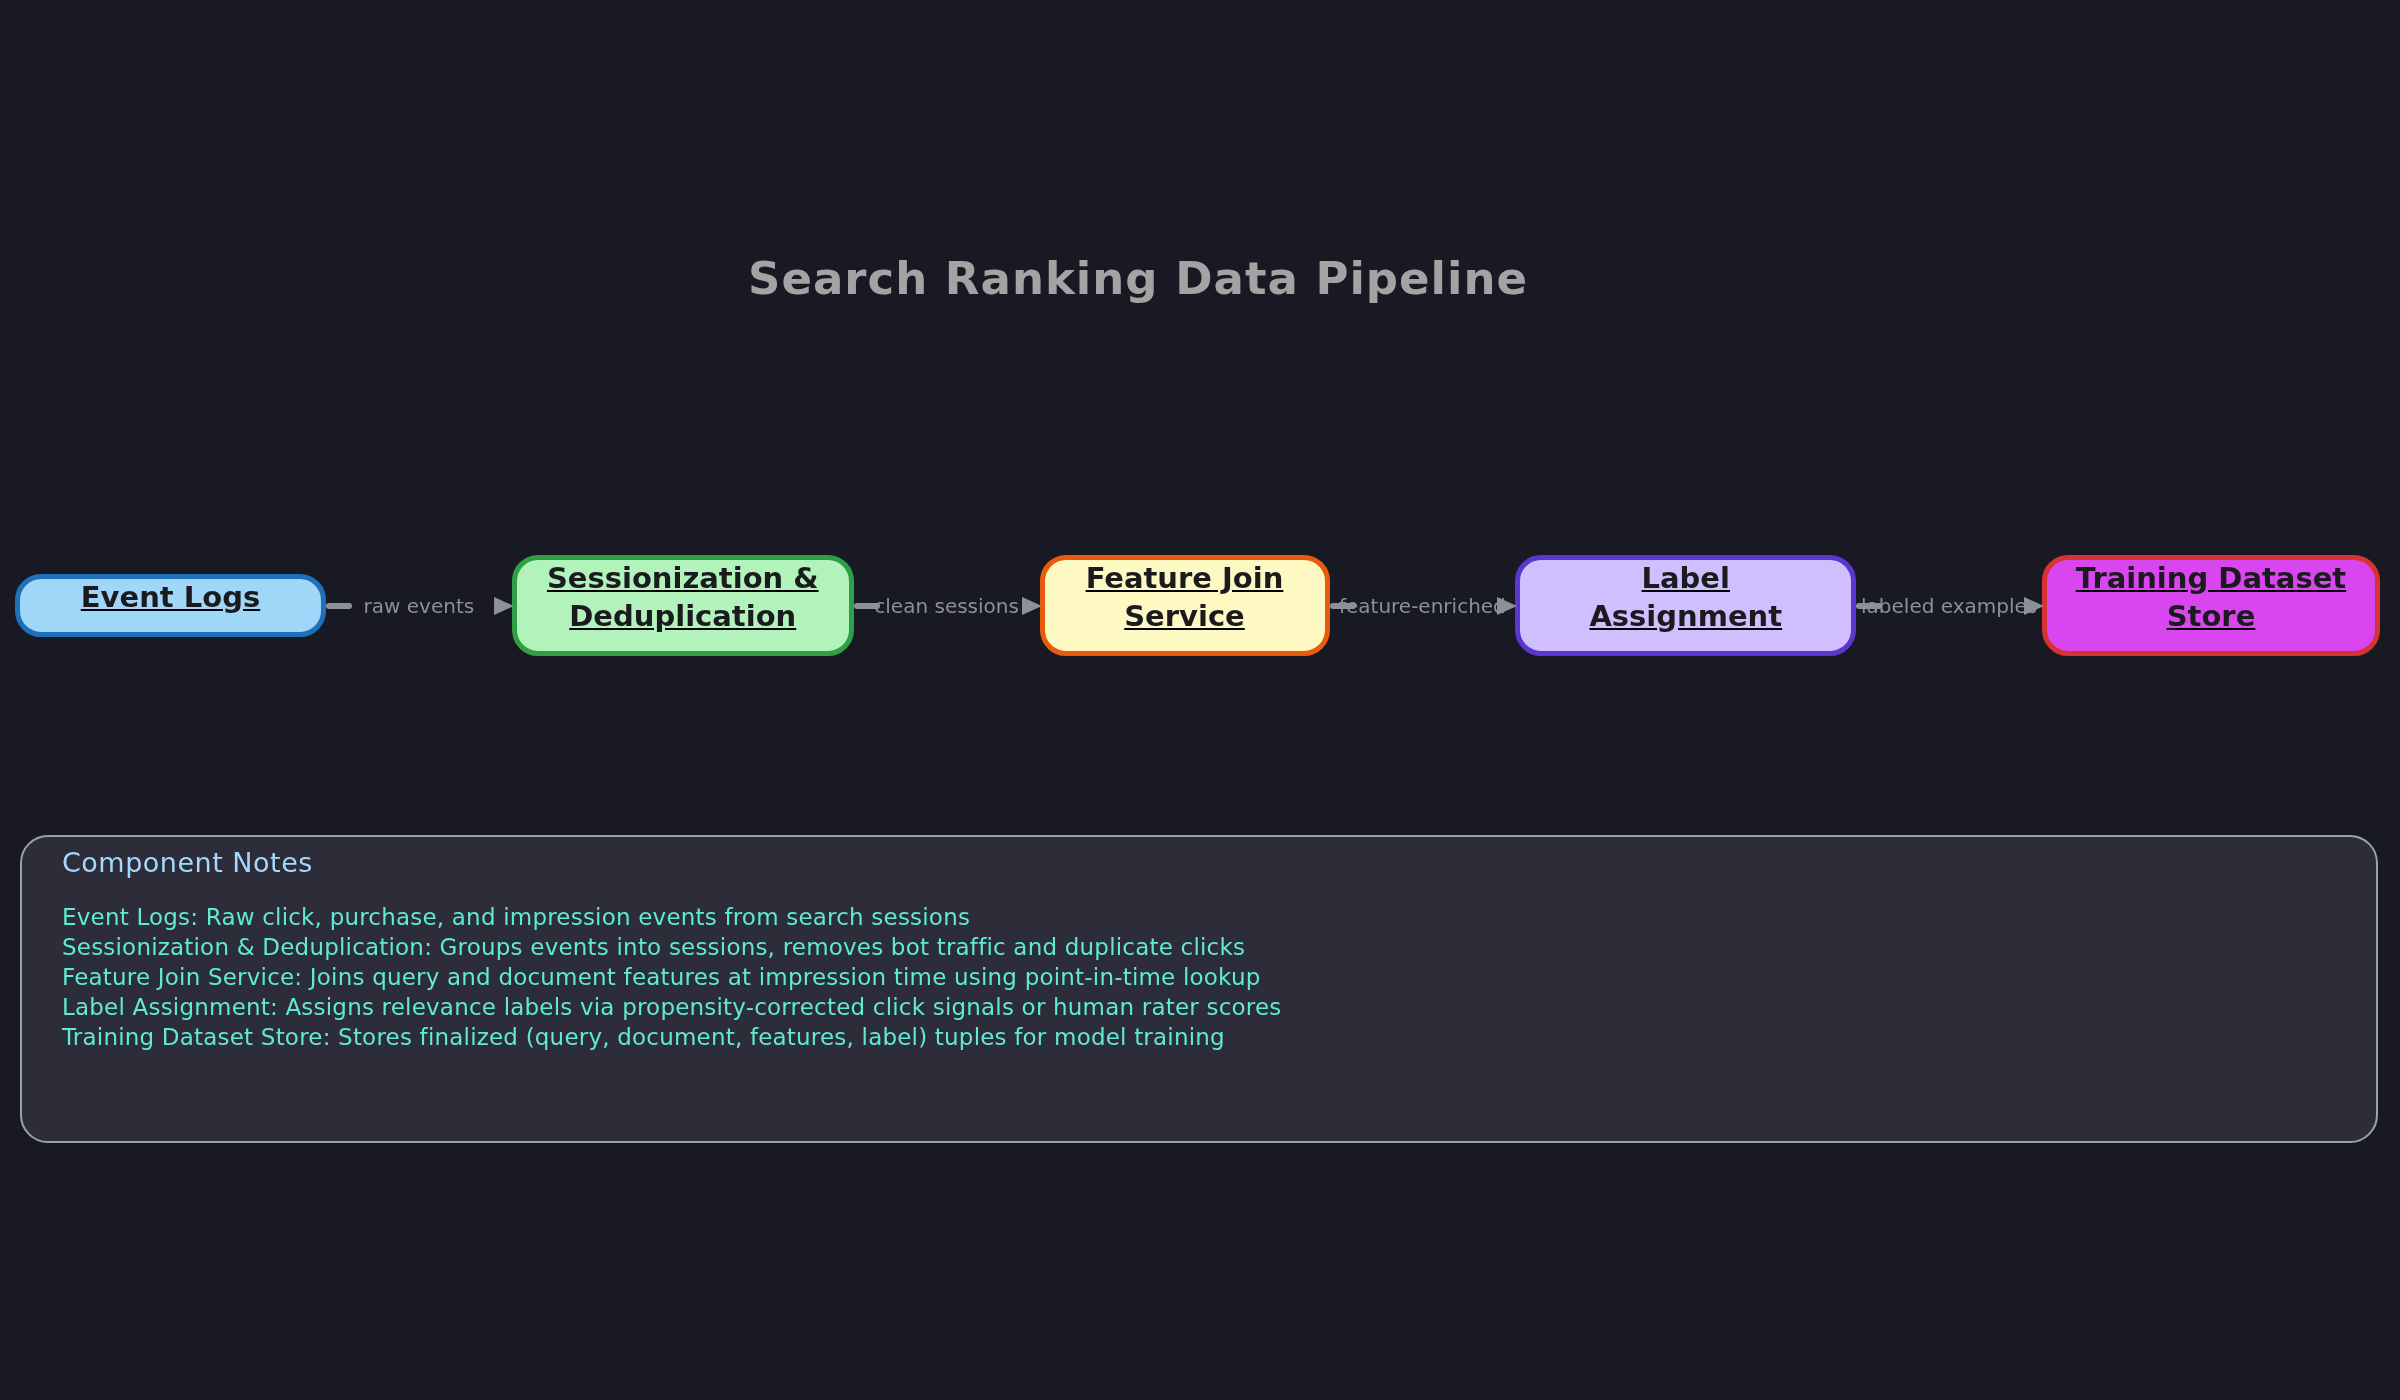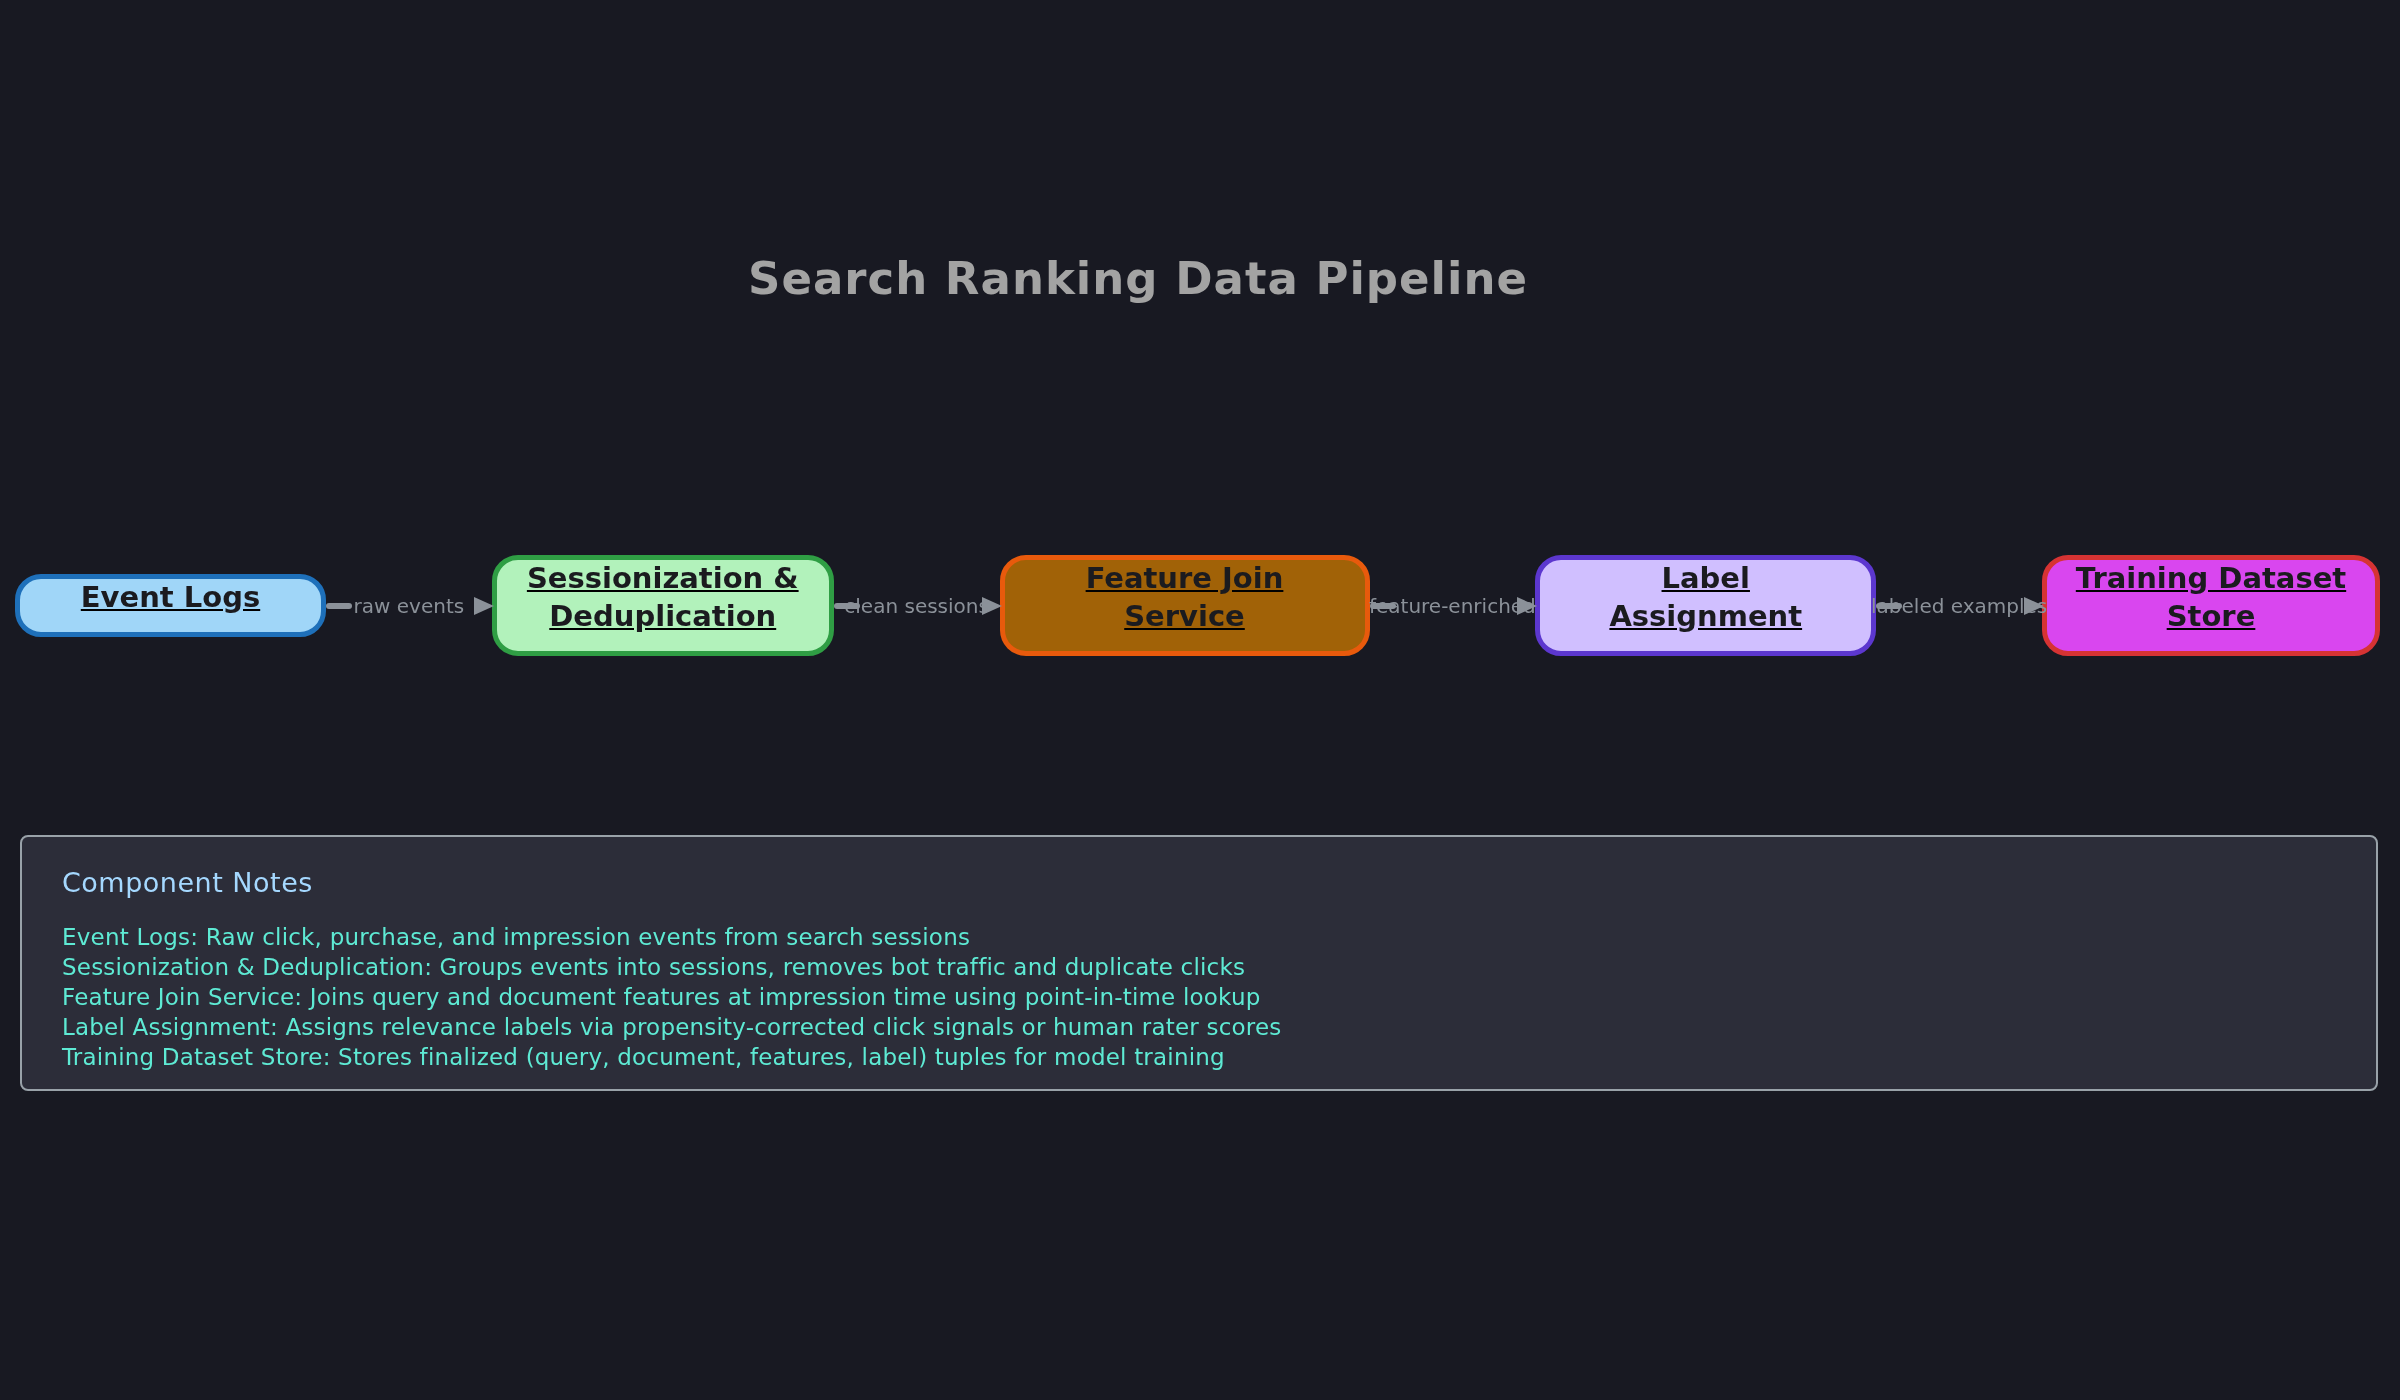--- a/index.html
+++ b/index.html
@@ -49,21 +49,21 @@
   .node-label {
     font-size: 29px;
     font-weight: 600;
     color: #1b1b1f;
     text-align: center;
     white-space: pre-line;
     line-height: 1.3;
   }
   .n0 { width: 311px; background: #a0d6f8; border-color: #1e70ba; }
   .n1 { width: 342px; background: #b2f2bb; border-color: #2f9e44; }
-  .n2 { width: 370px; background: #a16207; border-color: #e85a0c; }
+  .n2 { width: 290px; background: #fef9c3; border-color: #e85a0c; }
   .n3 { width: 341px; background: #d0bfff; border-color: #5c37cf; }
   .n4 { width: 338px; background: #d946ef; border-color: #d63333; }
 
   .edge {
     position: relative;
     flex: 1 1 0;
     min-width: 0;
   }
   .edge-stub {
     position: absolute;
@@ -89,26 +89,26 @@
     white-space: nowrap;
     font-size: 20px;
     color: #8b9199;
     z-index: 3;
   }
 
   
   .notes-panel {
     position: absolute;
     top: 835px; left: 20px;
-    width: 2358px; height: 256px;
+    width: 2358px; height: 308px;
     box-sizing: border-box;
     background: #2c2d39;
     border: 2px solid #99a2a9;
-    border-radius: 8px;
-    padding: 30px 40px;
+    border-radius: 28px;
+    padding: 10px 40px;
   }
   .notes-title {
     font-size: 27px;
     color: #a5d8ff;
     margin-bottom: 24px;
     letter-spacing: 0.5px;
   }
   .notes-line {
     font-size: 23px;
     line-height: 30px;

